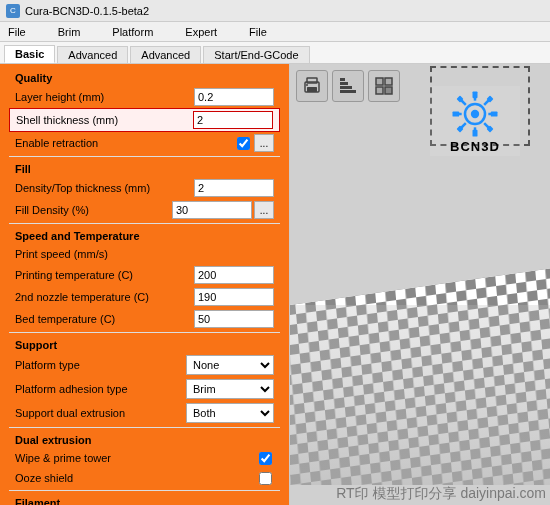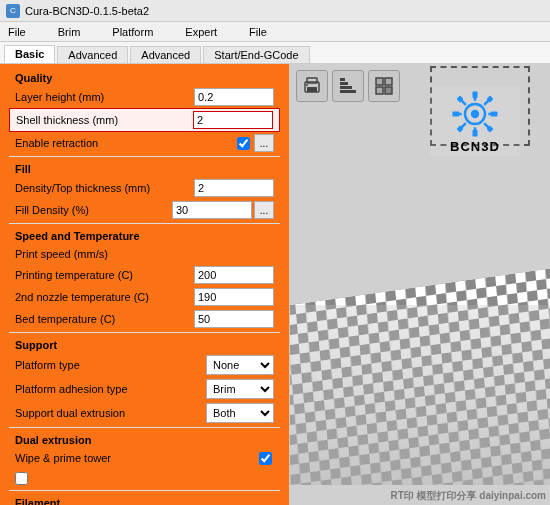--- a/index.html
+++ b/index.html
@@ -133,21 +133,21 @@
       border: 1px solid #cc0000;
     }
 
     .field-checkbox {
       width: 13px;
       height: 13px;
       margin-right: 2px;
     }
 
     .field-dropdown {
-      width: 68px;
+      width: 88px;
       height: 20px;
       border: 1px solid #aaa;
       font-size: 11px;
       background: white;
       padding: 0 2px;
     }
 
     .dots-btn {
       width: 20px;
       height: 18px;
@@ -232,24 +232,23 @@
       right: 0;
       height: 240px;
       overflow: hidden;
     }
 
     
     #watermark {
       position: absolute;
       bottom: 2px;
       right: 4px;
-      font-size: 10px;
+      font-size: 14px;
       color: #555;
       opacity: 0.7;
-      font-weight: bold;
     }
 
     .divider-line {
       height: 1px;
       background: #ddd;
       margin: 2px 0;
     }
   </style>
 </head>
 <body>
@@ -354,20 +353,21 @@
     </div>
 
     <div class="divider-line"></div>
 
     <div class="section-header">Dual extrusion</div>
     <div class="field-row">
       <span class="field-label">Wipe &amp; prime tower</span>
       <input type="checkbox" class="field-checkbox" checked="" style="">
     </div>
     <div class="field-row">
+      <span class="field-label">Ooze shield</span>
       <input type="checkbox" class="field-checkbox" style="">
     </div>
 
     <div class="divider-line"></div>
 
     <div class="section-header">Filament</div>
 
   </div>
 
   <div id="right-panel">

